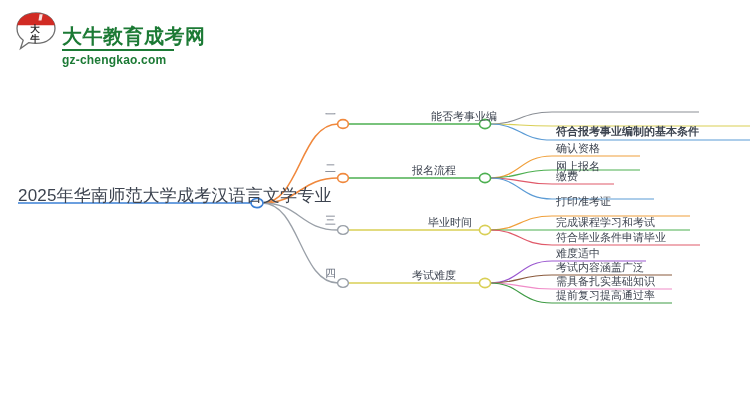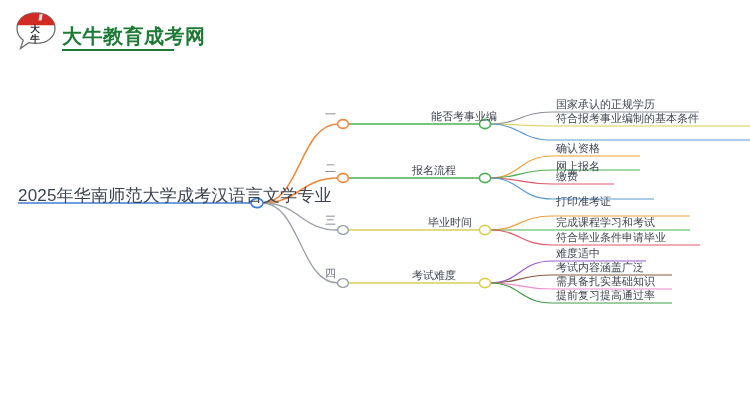--- a/index.html
+++ b/index.html
@@ -114,20 +114,21 @@
       <path d="M25.5 4.2 l3.2 0 l-1.2 6.4 l-3.0 0 z" fill="#ffffff" opacity="0.85"></path>
 
       <text x="21" y="22" font-family="'Liberation Sans',sans-serif" font-size="9.5" font-weight="bold" fill="#2b2b2b" text-anchor="middle">大</text>
       <text x="21" y="31.5" font-family="'Liberation Sans',sans-serif" font-size="9.5" font-weight="bold" fill="#2b2b2b" text-anchor="middle">牛</text>
     </svg>
   </div>
 
   <div id="logo-text-block">
     <div id="logo-title">大牛教育成考网</div>
     <div id="logo-rule"></div>
+    <div id="logo-domain">gz-chengkao.com</div>
   </div>
 
 </div>
 
 <div id="mindmap">
 
   <svg id="mm-svg" width="750" height="410" xmlns="http://www.w3.org/2000/svg">
 
     <line x1="18" y1="203" x2="252" y2="203" stroke="#3a7fd5" stroke-width="1.3"></line>
 
@@ -191,22 +192,21 @@
   <div class="mm-label mm-numeral" style="left:325px; top:108px;">一</div>
   <div class="mm-label mm-numeral" style="left:325px; top:162px;">二</div>
   <div class="mm-label mm-numeral" style="left:325px; top:214px;">三</div>
   <div class="mm-label mm-numeral" style="left:325px; top:267px;">四</div>
 
   <div class="mm-label mm-branch-label" style="left:412px; top:110px;padding-left:19px;">能否考事业编</div>
   <div class="mm-label mm-branch-label" style="left:412px; top:164px;">报名流程</div>
   <div class="mm-label mm-branch-label" style="left:412px; top:216px;margin-left:16px;">毕业时间</div>
   <div class="mm-label mm-branch-label" style="left:412px; top:269px;">考试难度</div>
 
-  <div class="mm-label mm-leaf-label" style="left:556px; top:98px;">国家承认的正规学历</div>
-  <div class="mm-label mm-leaf-label" style="left:556px; top:112px;">符合报考事业编制的基本条件</div>
+  <div class="mm-label mm-leaf-label" style="left:556px; top:125px;font-weight:bold;">符合报考事业编制的基本条件</div>
 
   <div class="mm-label mm-leaf-label" style="left:556px; top:142px;">确认资格</div>
   <div class="mm-label mm-leaf-label" style="left:556px; top:160px;">网上报名</div>
   <div class="mm-label mm-leaf-label" style="left:556px; top:170px;">缴费</div>
   <div class="mm-label mm-leaf-label" style="left:556px; top:195px;">打印准考证</div>
 
   <div class="mm-label mm-leaf-label" style="left:556px; top:216px;">完成课程学习和考试</div>
   <div class="mm-label mm-leaf-label" style="left:556px; top:231px;">符合毕业条件申请毕业</div>
 
   <div class="mm-label mm-leaf-label" style="left:556px; top:247px;">难度适中</div>

